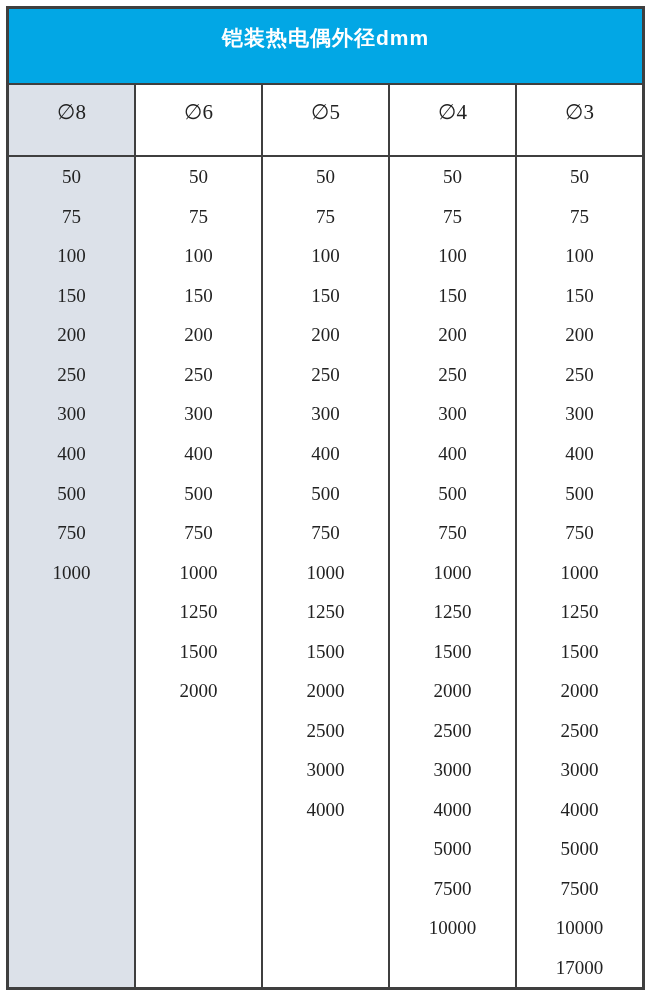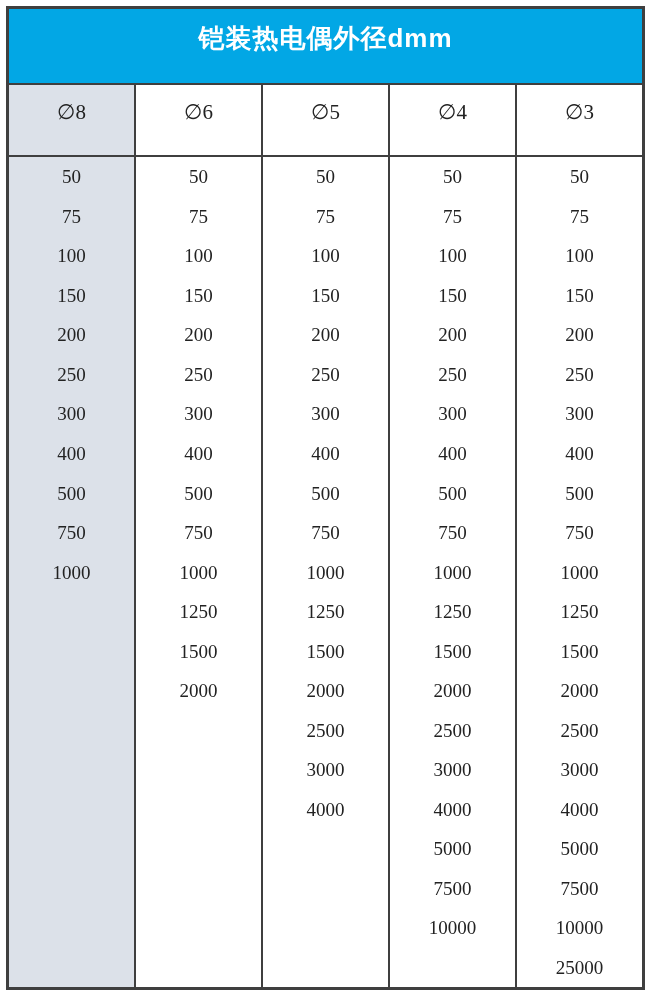--- a/index.html
+++ b/index.html
@@ -34,21 +34,21 @@
     height: 76px;
     flex: 0 0 76px;
     background: var(--blue);
     color: #ffffff;
     display: flex;
     align-items: center;
     justify-content: center;
     padding-bottom: 16px;
     box-sizing: border-box;
     font-family: "Liberation Sans", sans-serif;
-    font-size: 26px;
+    font-size: 21px;
     font-weight: bold;
     letter-spacing: 1px;
     border-bottom: 2px solid var(--border);
   }
   .header-row {
     flex: 0 0 70px;
     display: flex;
     border-bottom: 2px solid var(--border);
   }
   .header-cell {
@@ -211,17 +211,17 @@
           <div class="cell">1000</div>
           <div class="cell">1250</div>
           <div class="cell">1500</div>
           <div class="cell">2000</div>
           <div class="cell">2500</div>
           <div class="cell">3000</div>
           <div class="cell">4000</div>
           <div class="cell">5000</div>
           <div class="cell">7500</div>
           <div class="cell">10000</div>
-          <div class="cell">25000</div>
+          <div class="cell">17000</div>
         </div>
       </div>
   </div>
 </div>
 
 </body></html>

